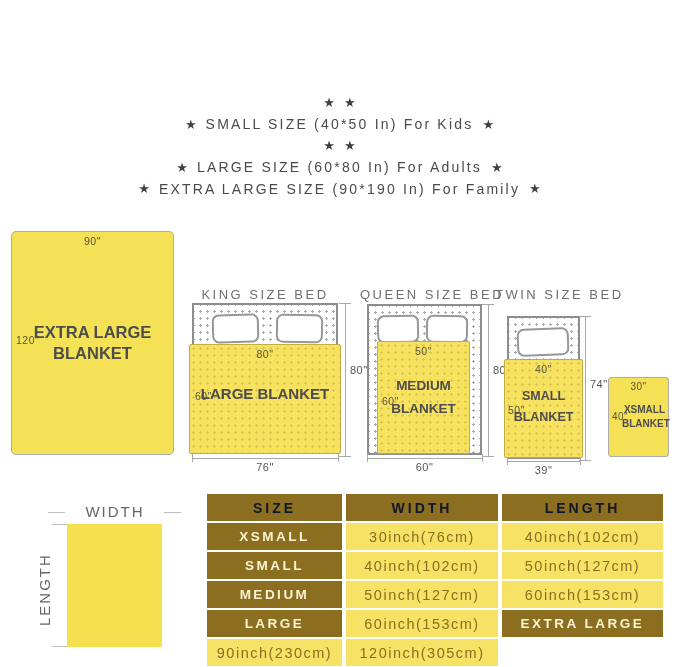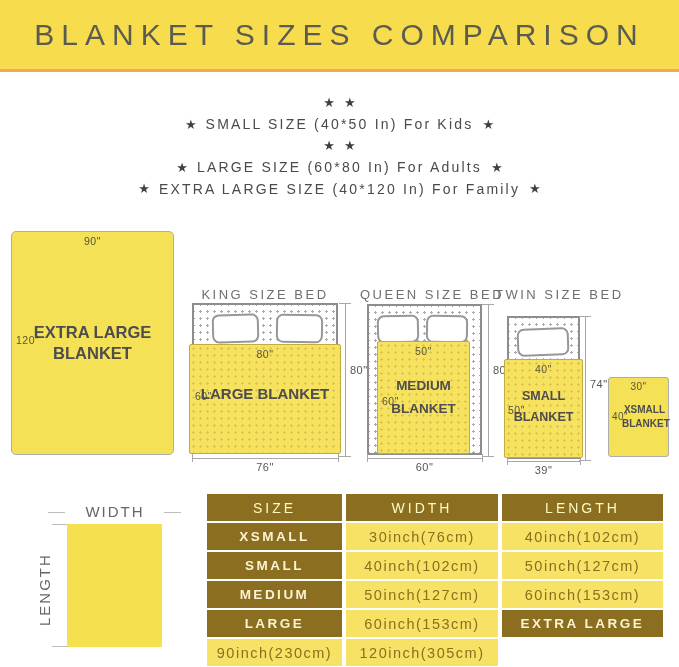--- a/index.html
+++ b/index.html
@@ -88,34 +88,31 @@
   }
   .legend-dash{position:absolute;height:0;border-top:1px solid #bdbdbd;}
 
   
   .size-table{
     position:absolute;left:207px;top:494px;width:456px;
     display:grid;grid-template-columns:135px 152px 161px;
     grid-auto-rows:27px;column-gap:4px;row-gap:2px;
   }
   .cell{display:flex;align-items:center;justify-content:center;white-space:nowrap;}
-  .cell.head{background:#8b6e20;color:#fef9c3;font-size:14px;font-weight:normal;
+  .cell.head{background:#8b6e20;color:#0f172a;font-size:14px;font-weight:bold;
     letter-spacing:3px;}
   .cell.rowhead{background:#8b6e20;color:#faf3d2;font-size:13.5px;font-weight:bold;
     letter-spacing:2.5px;}
   .cell.data{background:#f6e366;color:#8b6e20;font-size:14.5px;letter-spacing:1.5px;}
 </style>
 </head>
 <body>
 
 <div class="canvas">
 
-  <header class="banner">
-    <h1>BLANKET SIZES COMPARISON</h1>
-  </header>
 
   <section class="size-list">
     <div class="size-line">
       <span class="star">★</span>
       <span class="star">★</span>
     </div>
     <div class="size-line">
       <span class="star">★</span>
       <span>SMALL SIZE (40*50 In) For Kids</span>
       <span class="star">★</span>
@@ -124,21 +121,21 @@
       <span class="star">★</span>
       <span class="star">★</span>
     </div>
     <div class="size-line">
       <span class="star">★</span>
       <span>LARGE SIZE (60*80 In) For Adults</span>
       <span class="star">★</span>
     </div>
     <div class="size-line">
       <span class="star">★</span>
-      <span>EXTRA LARGE SIZE (40*120 In) For Family</span>
+      <span>EXTRA LARGE SIZE (90*190 In) For Family</span>
       <span class="star">★</span>
     </div>
   </section>
 
   <div class="solid-blanket" style="left:11px;top:231px;width:163px;height:224px;">
     <span class="b-top">90"</span>
     <span class="b-side" style="left:4px;top:102px;">120"</span>
     <div class="b-name" style="top:90px;font-size:16.5px;line-height:21px;">
       <div>EXTRA LARGE</div>
       <div>BLANKET</div>

